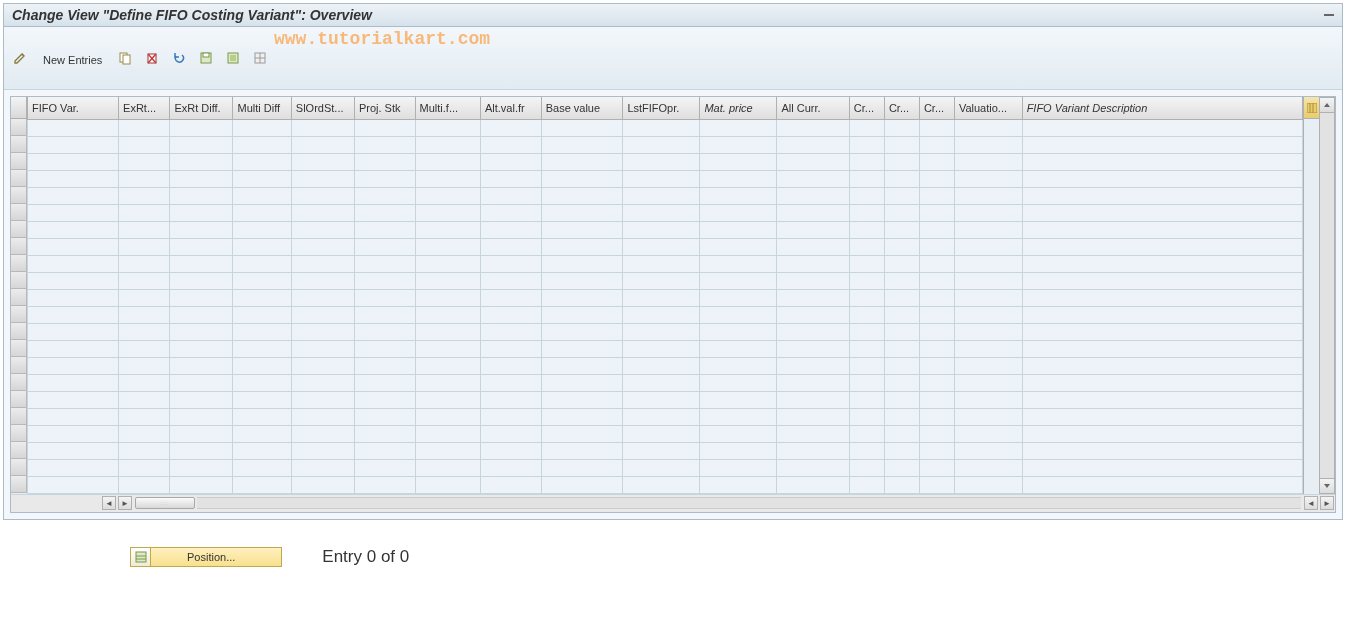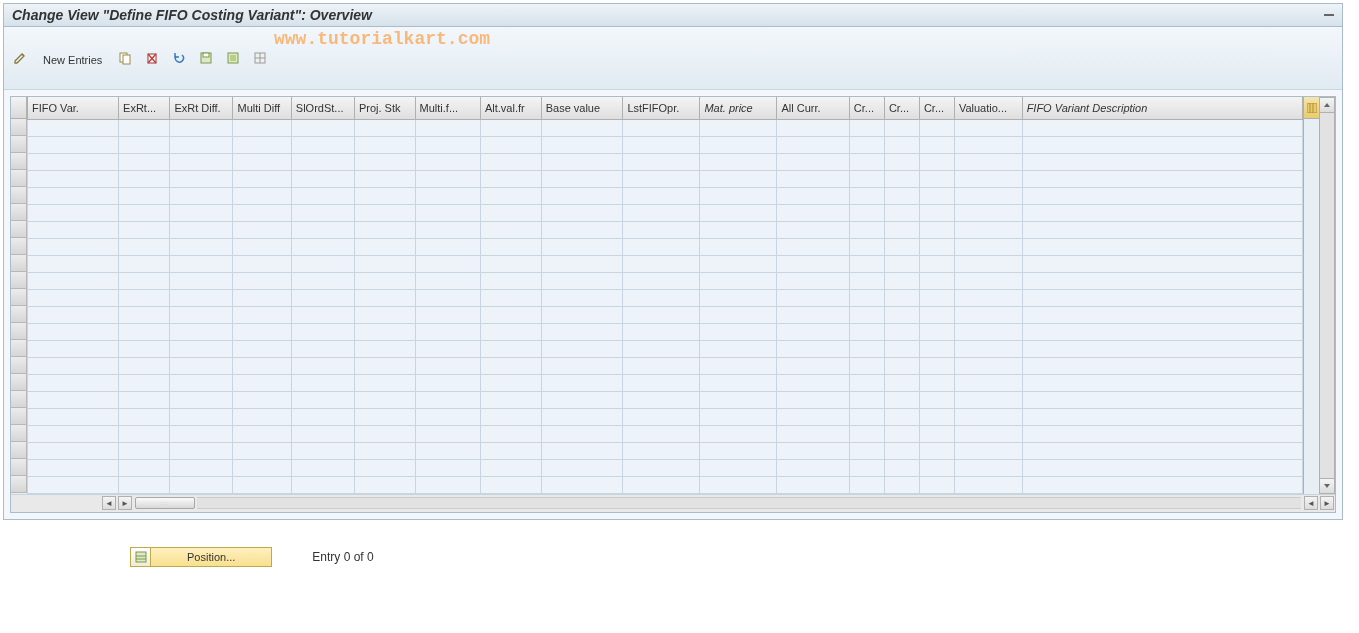--- a/index.html
+++ b/index.html
@@ -221,26 +221,26 @@
       cursor: pointer;
     }
     .pos-btn .icon-slot {
       width: 20px;
       height: 18px;
       border-right: 1px solid #c0a84c;
       display:flex;align-items:center;justify-content:center;
       background: linear-gradient(to bottom, #ffffff, #f0ebd4);
     }
     .pos-btn .lbl {
-      padding: 0 36px 0 36px;
+      padding: 0 46px 0 36px;
       color: #333;
     }
     .entry-text {
       color: #333;
-      font-size: 12px;
+      font-size: 17px;
     }
     svg { display:block; }
   </style>
 </head>
 <body>
 
 <div class="outer">
 
   <div class="title-bar">
     <span>Change View "Define FIFO Costing Variant": Overview</span>

